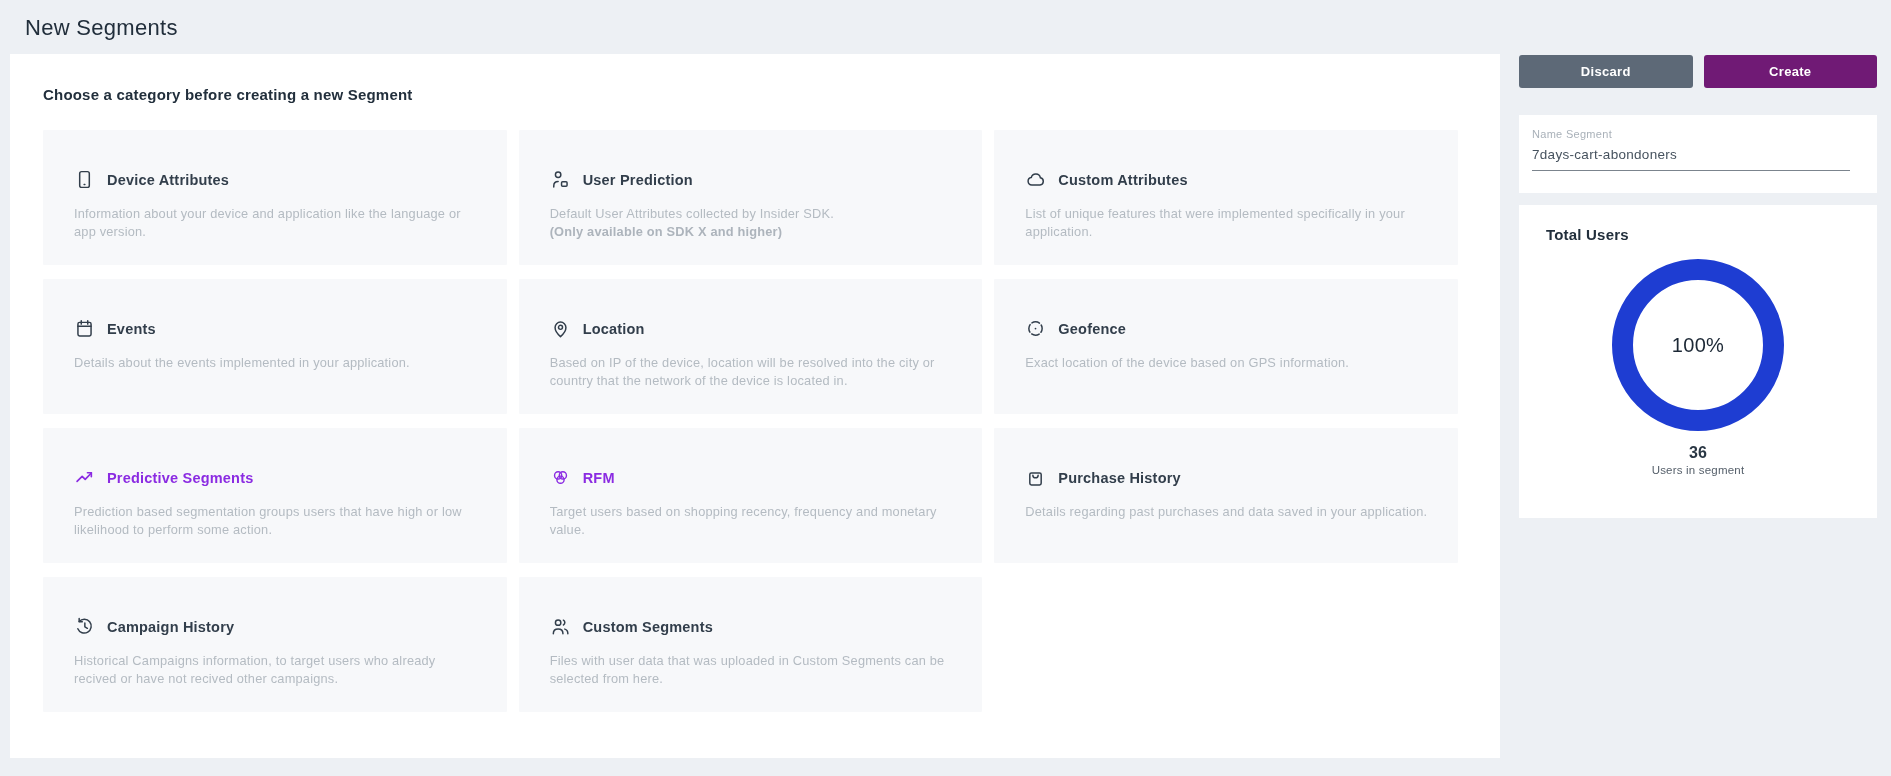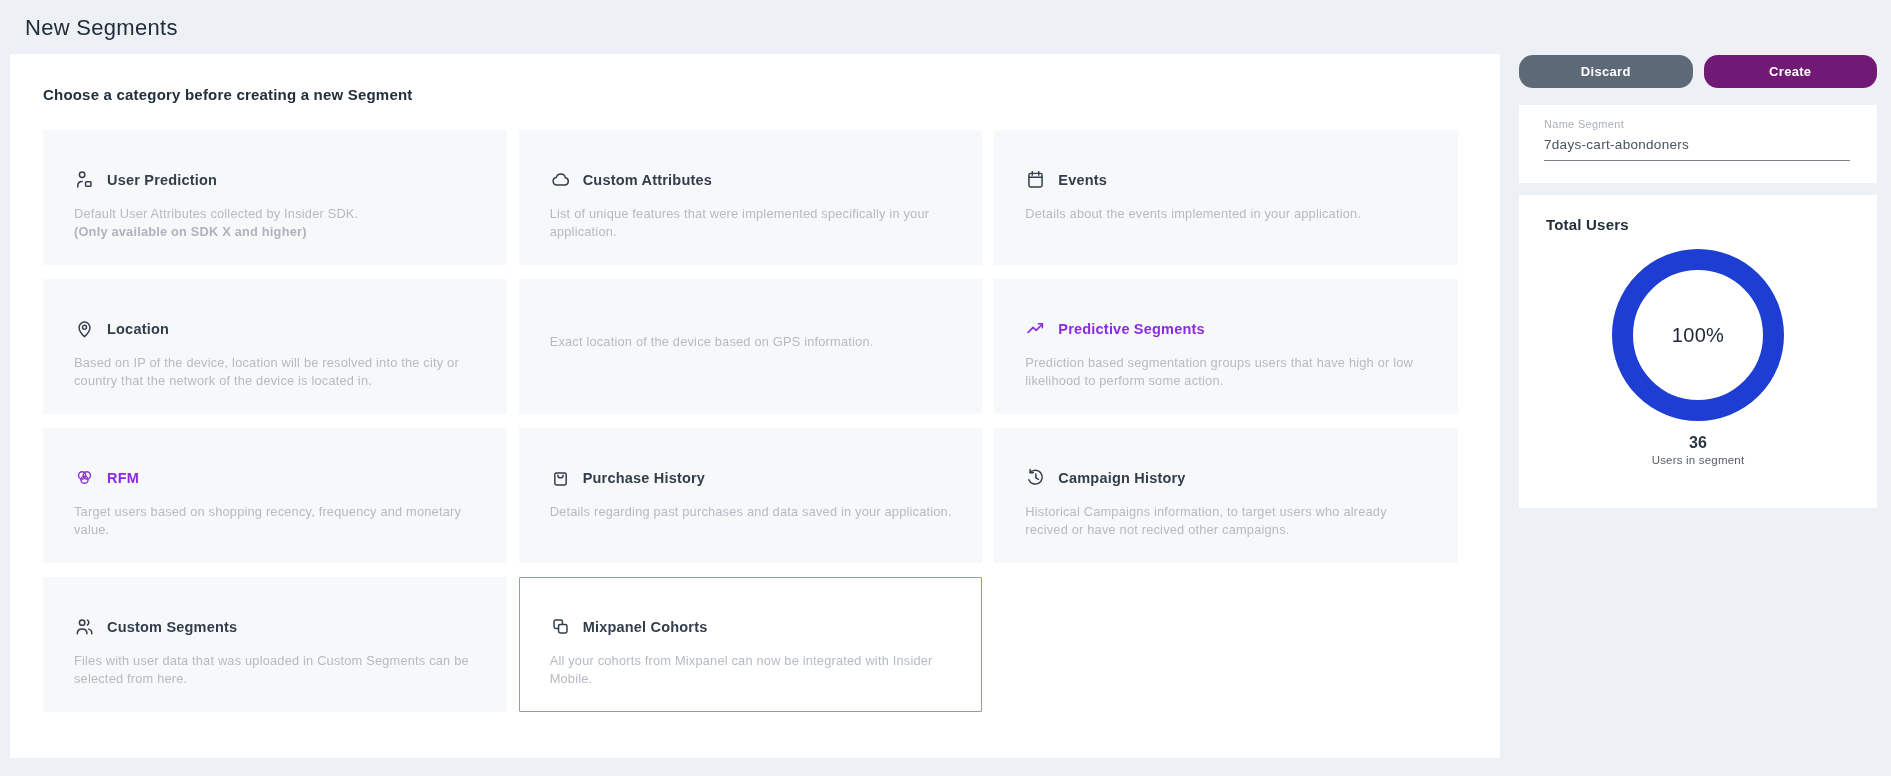--- a/index.html
+++ b/index.html
@@ -43,30 +43,30 @@
   }
   .card-desc .desc-bold{font-weight:700;color:#adb4bc;}
   .card.accent-purple .card-head{color:#8b2be2;}
   .card.selected{background:#ffffff;border:1px solid #8e95e9;}
 
   .sidebar{
     position:absolute;left:1519px;top:55px;width:358px;
   }
   .actions{display:flex;gap:11px;}
   .btn{
-    flex:1;height:33px;border:none;border-radius:14px;
+    flex:1;height:33px;border:none;border-radius:3px;
     color:#ffffff;font-weight:700;font-size:13px;letter-spacing:.3px;
     font-family:"Liberation Sans",sans-serif;cursor:pointer;
   }
   .btn-discard{background:#5d6977;}
   .btn-create{background:#701a75;}
 
   .name-card{
-    margin-top:17px;background:#ffffff;height:78px;box-sizing:border-box;
-    padding:13px 27px 0 25px;
+    margin-top:27px;background:#ffffff;height:78px;box-sizing:border-box;
+    padding:13px 27px 0 13px;
   }
   .name-label{font-size:11px;color:#a9b1b9;letter-spacing:.3px;}
   .name-input{
     display:block;width:100%;box-sizing:border-box;
     border:none;border-bottom:1px solid #7b848d;background:transparent;
     font-size:13.5px;color:#46525e;letter-spacing:.3px;
     padding:7px 0 8px 0;outline:none;
     font-family:"Liberation Sans",sans-serif;
   }
 
@@ -87,20 +87,32 @@
 </head>
 <body>
 
 <div class="page-title">New Segments</div>
 
 <div class="main-panel">
   <div class="panel-heading">Choose a category before creating a new Segment</div>
 
   <div class="grid">
 
+    <div class="card">
+      <div class="card-head">
+        <span class="icon">
+          <svg viewBox="0 0 24 24" fill="none" stroke="currentColor" stroke-width="1.7" stroke-linecap="round" stroke-linejoin="round">
+            <rect x="6.5" y="3" width="11" height="18" rx="2.2"></rect>
+              <path d="M11.6 17.6h.8"></path>
+          </svg>
+        </span>
+        <span>Device Attributes</span>
+      </div>
+      <div class="card-desc">Information about your device and application like the language or app version.</div>
+    </div>
 
     <div class="card">
       <div class="card-head">
         <span class="icon">
           <svg viewBox="0 0 24 24" fill="none" stroke="currentColor" stroke-width="1.7" stroke-linecap="round" stroke-linejoin="round">
             <circle cx="9.3" cy="6.5" r="3.1"></circle>
               <path d="M4.3 20.5v-1.2c0-3.2 2.1-4.9 5-4.9"></path>
               <rect x="13.2" y="14.6" width="6.3" height="5.2" rx="1.2"></rect>
           </svg>
         </span>
@@ -144,20 +156,29 @@
             <path d="M12 21.3S5.8 15.9 5.8 10.9a6.2 6.2 0 0 1 12.4 0c0 5-6.2 10.4-6.2 10.4z"></path>
               <circle cx="12" cy="10.7" r="2.3"></circle>
           </svg>
         </span>
         <span>Location</span>
       </div>
       <div class="card-desc">Based on IP of the device, location will be resolved into the city or country that the network of the device is located in.</div>
     </div>
 
     <div class="card">
+      <div class="card-head">
+        <span class="icon">
+          <svg viewBox="0 0 24 24" fill="none" stroke="currentColor" stroke-width="1.7" stroke-linecap="round" stroke-linejoin="round">
+            <circle cx="12" cy="12" r="7.6" stroke-dasharray="9.1 2.84" stroke-dashoffset="4.5"></circle>
+              <circle cx="12" cy="12" r="1" fill="currentColor" stroke="none"></circle>
+          </svg>
+        </span>
+        <span>Geofence</span>
+      </div>
       <div class="card-desc">Exact location of the device based on GPS information.</div>
     </div>
 
     <div class="card accent-purple">
       <div class="card-head">
         <span class="icon">
           <svg viewBox="0 0 24 24" fill="none" stroke="currentColor" stroke-width="1.9" stroke-linecap="round" stroke-linejoin="round">
             <path d="M3.5 16.5l5.8-5.8 3.5 3.5 7-7.4"></path>
               <path d="M15.4 6.6h4.4v4.4"></path>
           </svg>
@@ -216,32 +237,20 @@
               <path d="M3.8 20.3c0-3.5 2.3-5.4 5.5-5.4s5.5 1.9 5.5 5.4"></path>
               <path d="M15.3 4.8a3.1 3.1 0 0 1 0 5.5"></path>
               <path d="M16.9 15c2.4.6 3.5 2.3 3.5 5.3"></path>
           </svg>
         </span>
         <span>Custom Segments</span>
       </div>
       <div class="card-desc">Files with user data that was uploaded in Custom Segments can be selected from here.</div>
     </div>
 
-    <div class="card selected">
-      <div class="card-head">
-        <span class="icon">
-          <svg viewBox="0 0 24 24" fill="none" stroke="currentColor" stroke-width="1.7" stroke-linecap="round" stroke-linejoin="round">
-            <path d="M14.2 9.4V6.6a2 2 0 0 0-2-2H6.6a2 2 0 0 0-2 2v5.6a2 2 0 0 0 2 2h2.8"></path>
-            <rect x="9.8" y="9.8" width="9.6" height="9.6" rx="2"></rect>
-          </svg>
-        </span>
-        <span>Mixpanel Cohorts</span>
-      </div>
-      <div class="card-desc">All your cohorts from Mixpanel can now be integrated with Insider Mobile.</div>
-    </div>
 
   </div>
 </div>
 
 <div class="sidebar">
   <div class="actions">
     <button class="btn btn-discard">Discard</button>
     <button class="btn btn-create">Create</button>
   </div>
 

